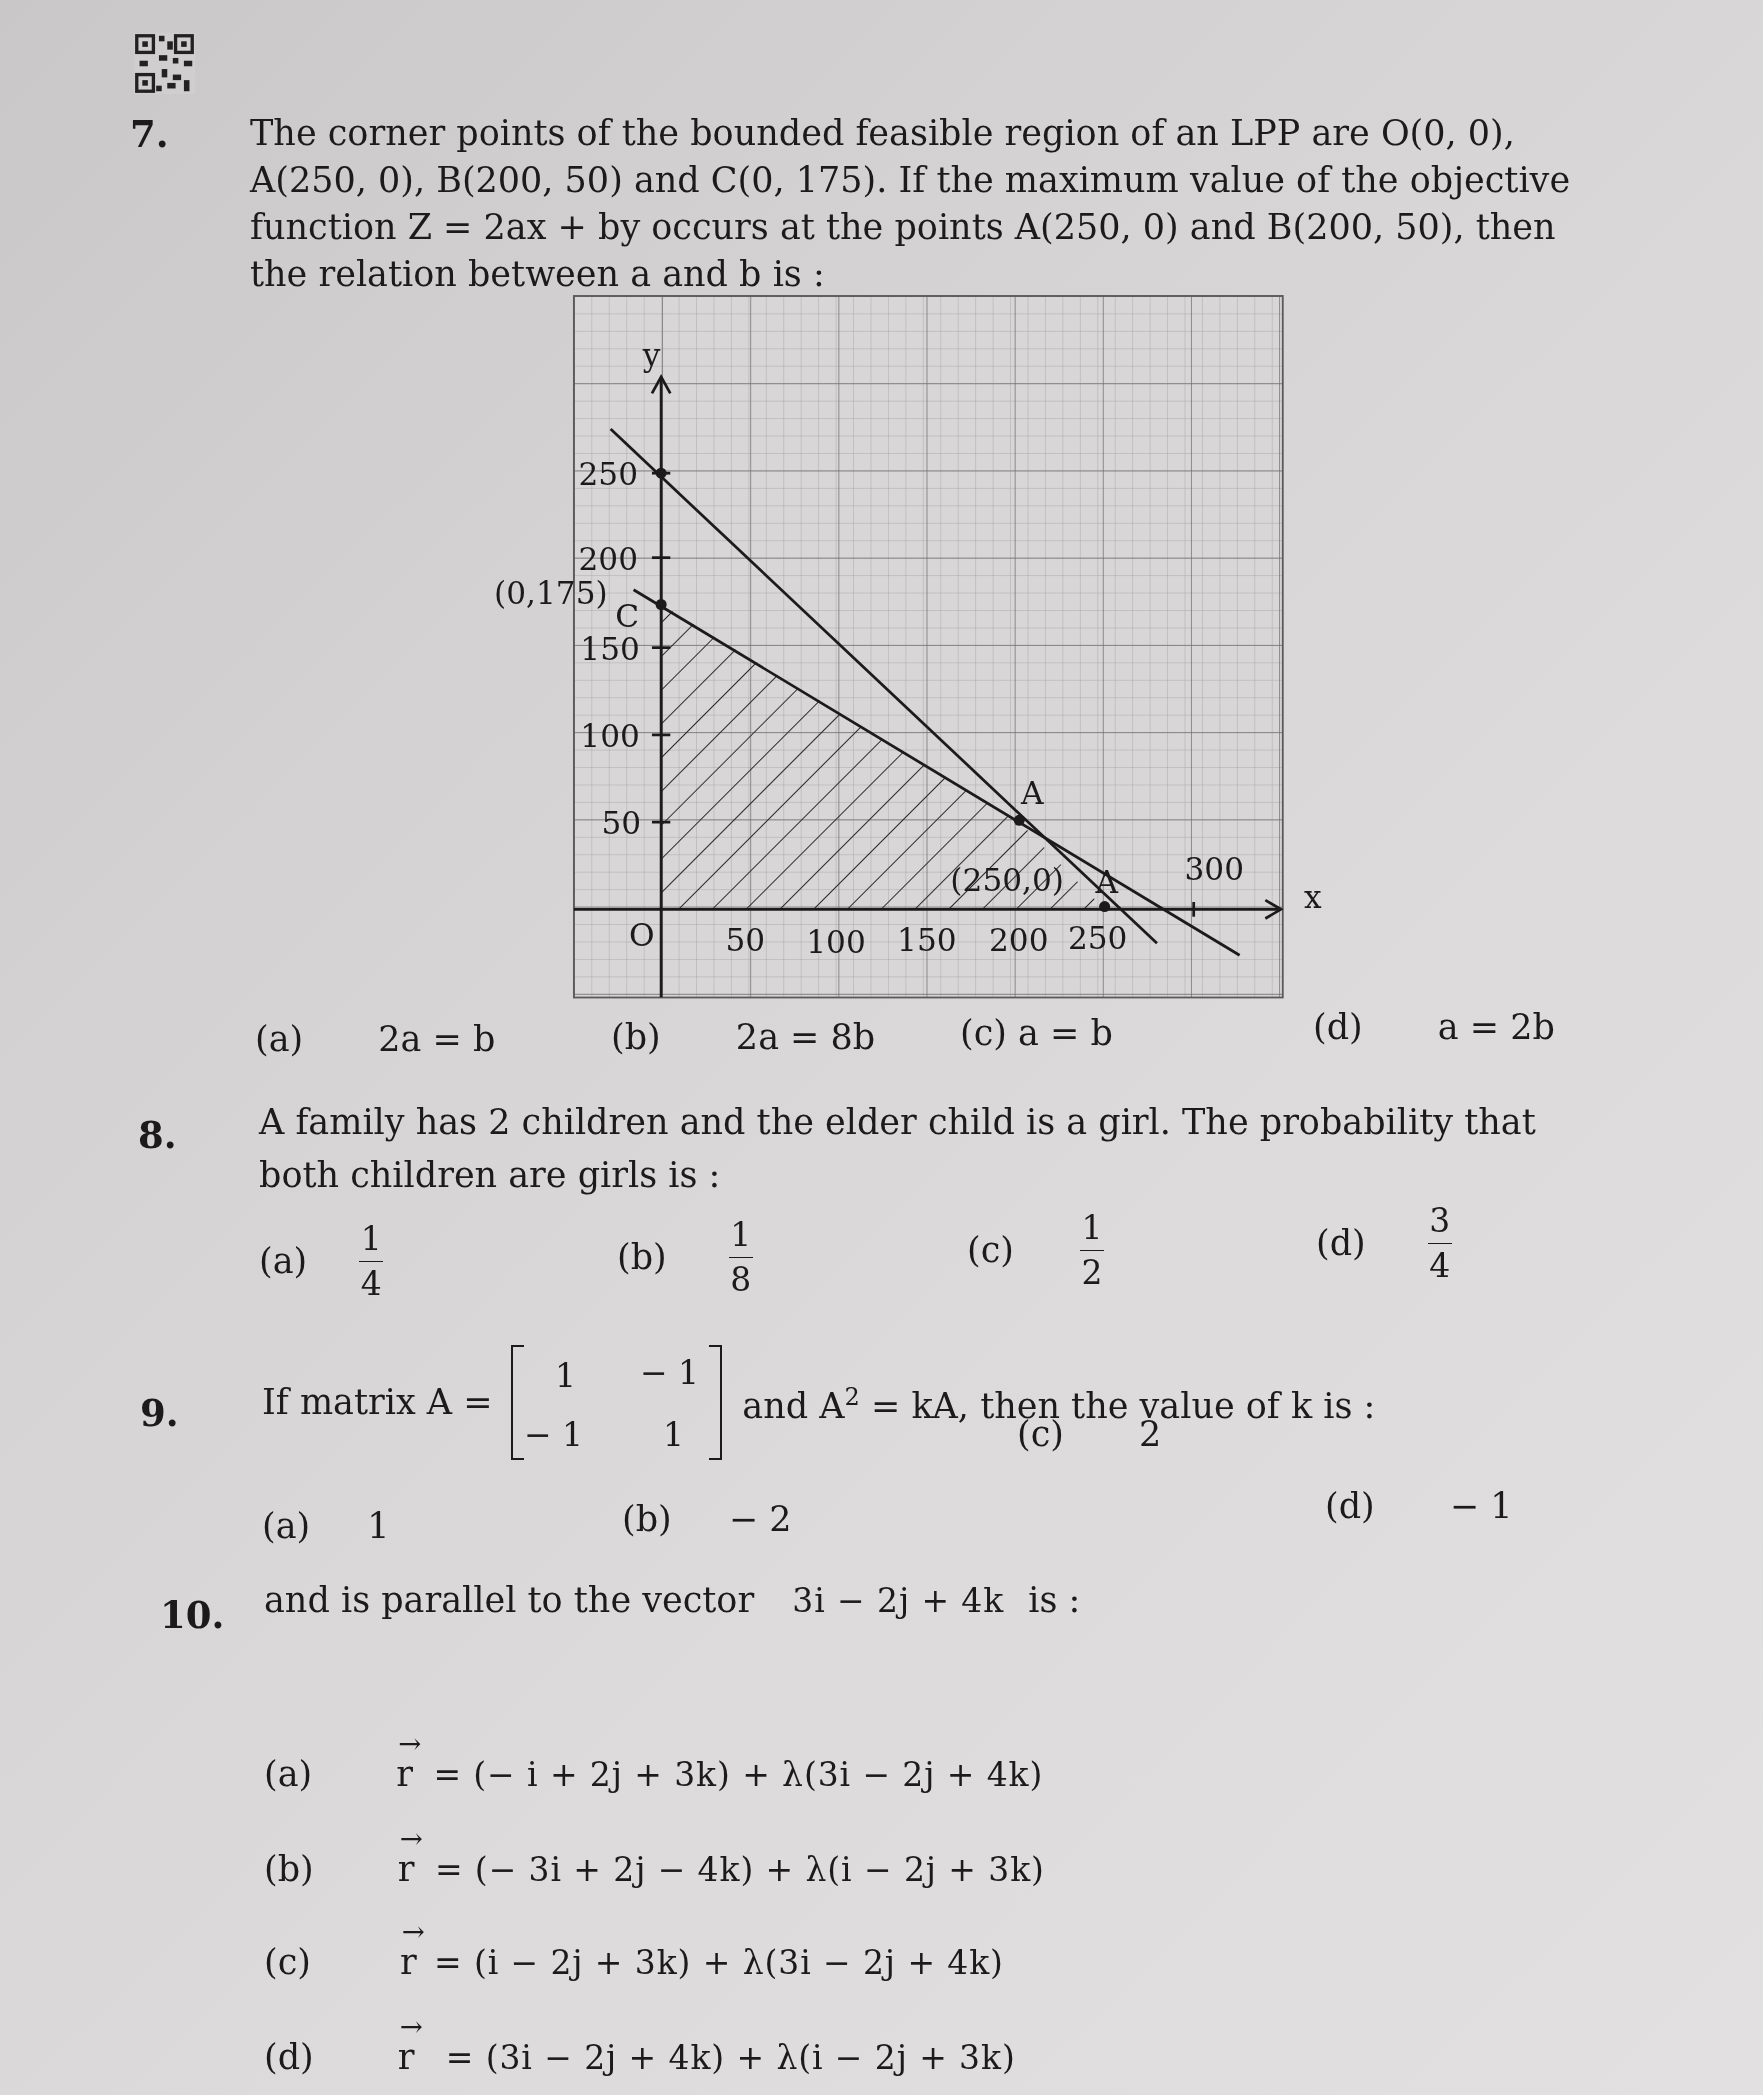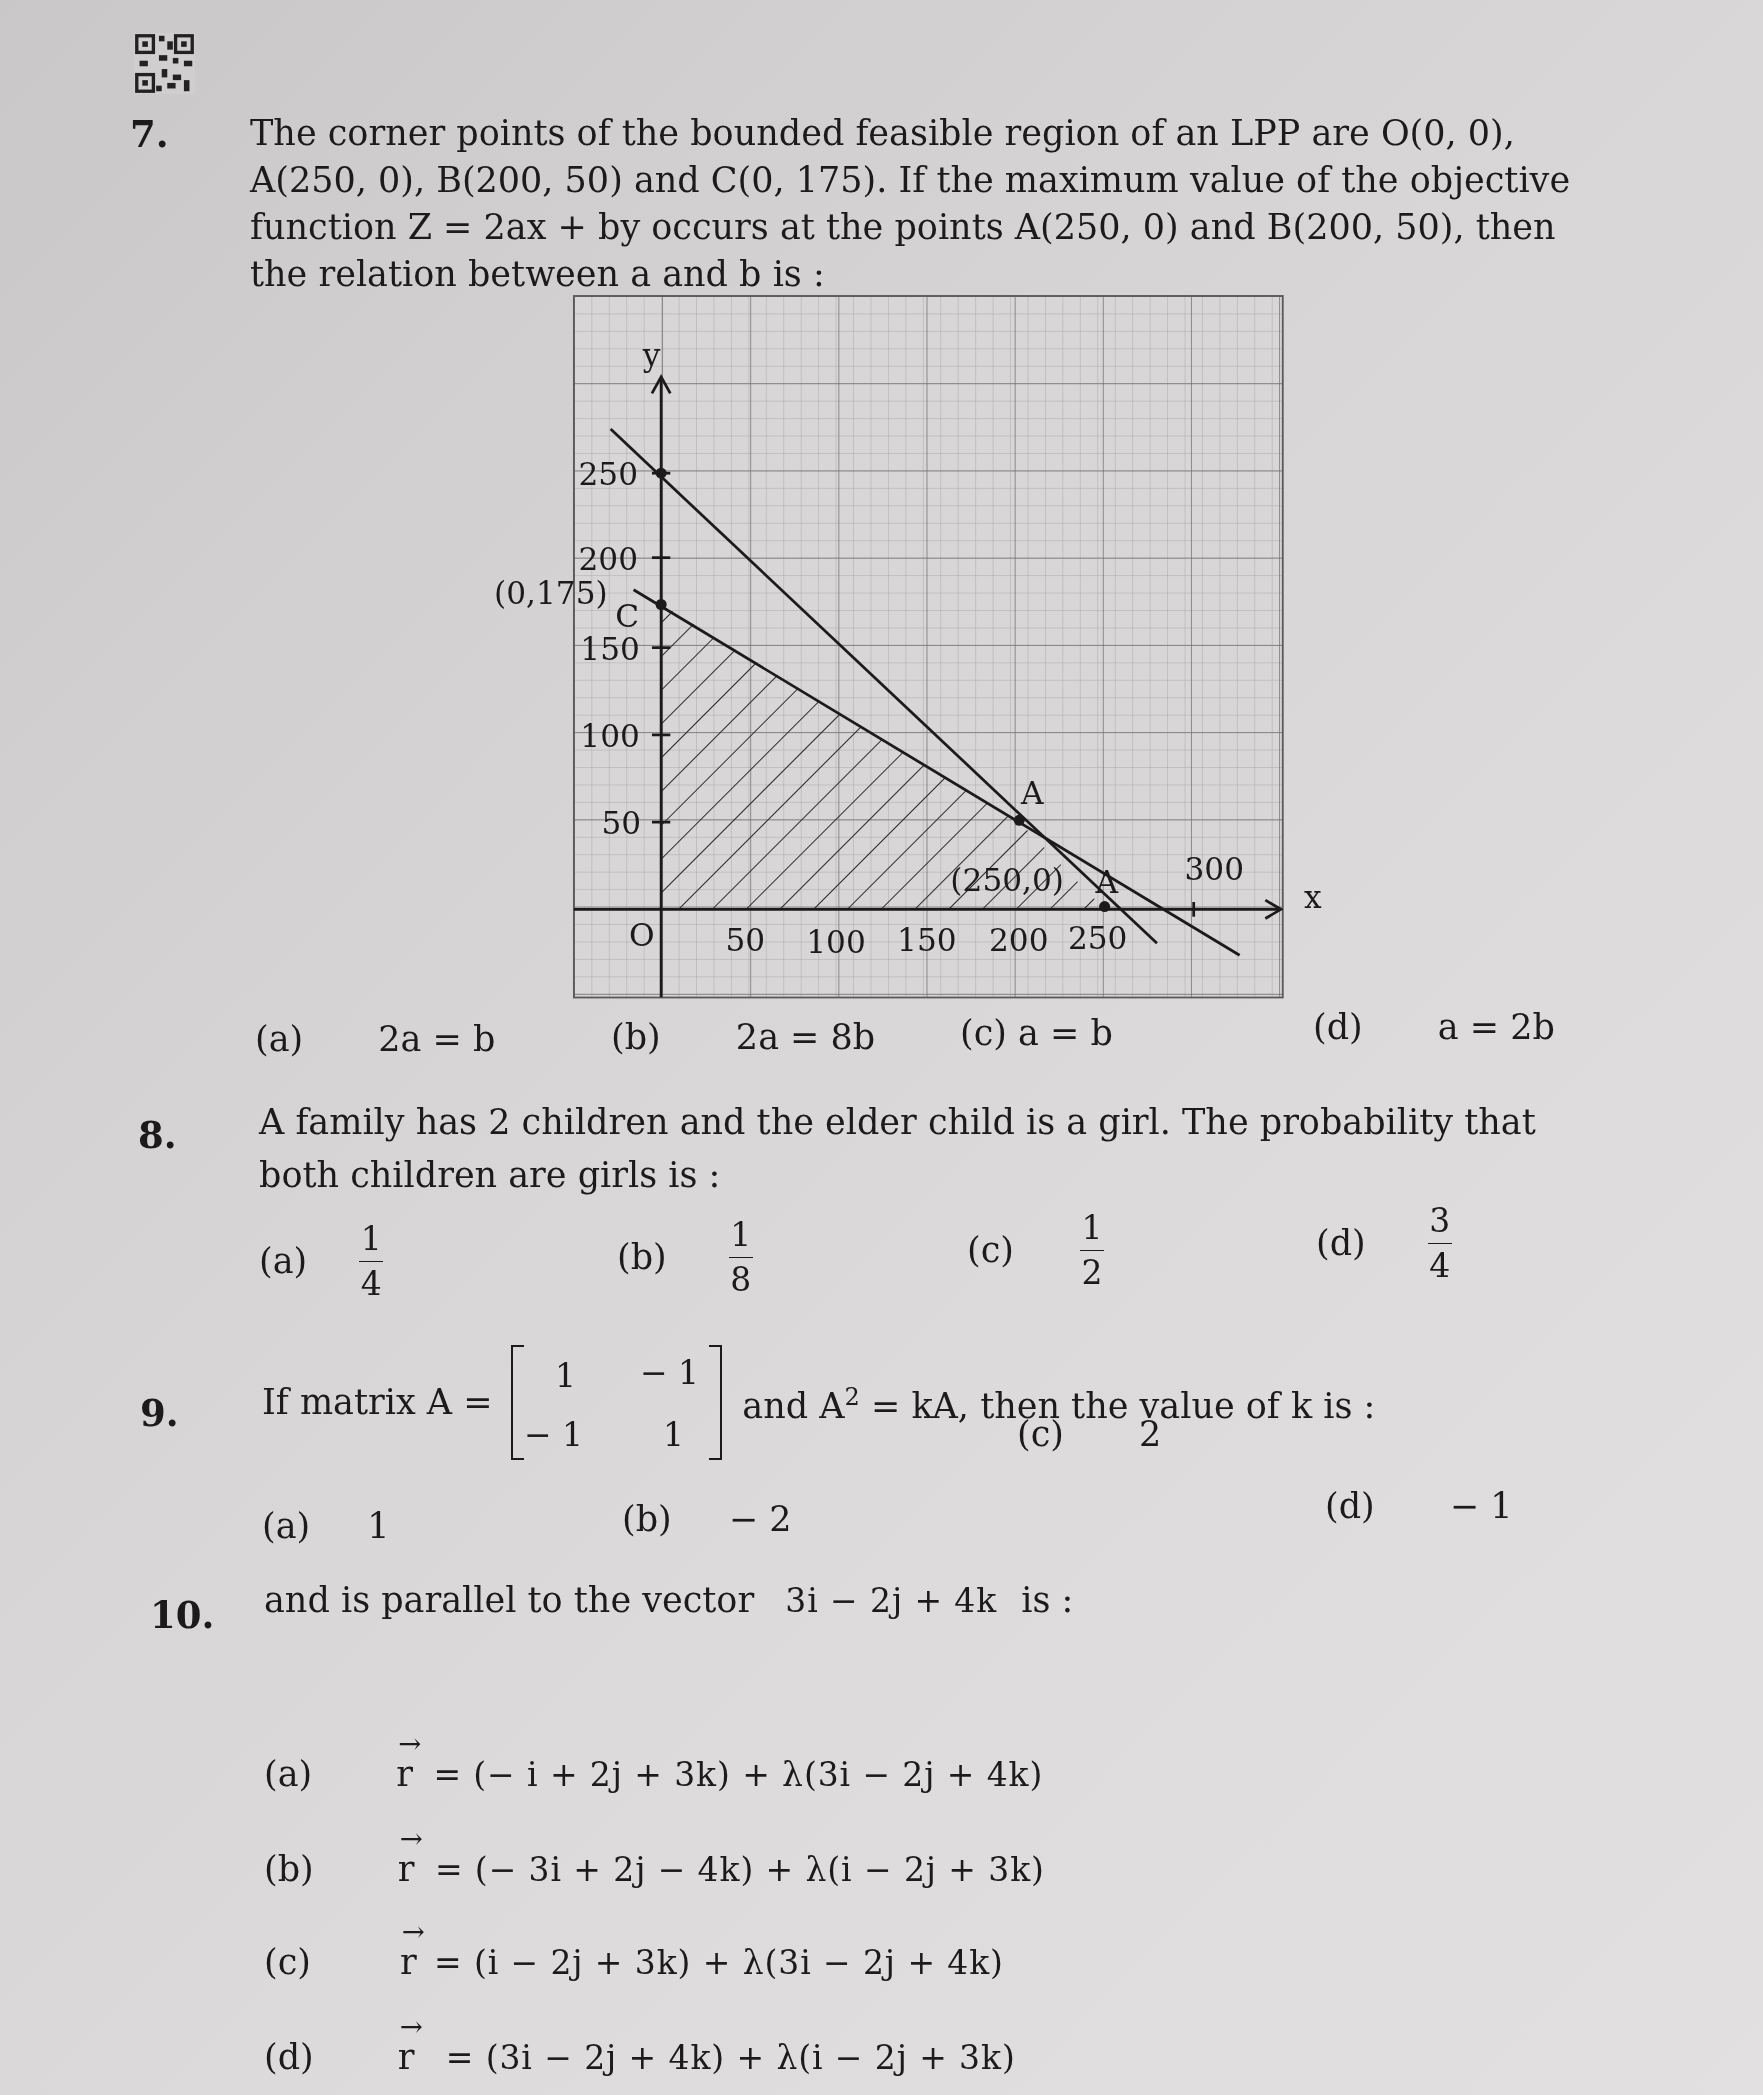--- a/index.html
+++ b/index.html
@@ -216,25 +216,25 @@
 </div>
 <div class="abs opt" style="left:973px; top:1414px;margin-left:44px;">
   <span>(c)</span>
   <span style="margin-left:64px;">2</span>
 </div>
 <div class="abs opt" style="left:1325px; top:1486px;">
   <span>(d)</span>
   <span style="margin-left:64px;">− 1</span>
 </div>
 
-<div class="abs qnum" style="left:150px; top:1593px;">10.</div>
+<div class="abs qnum" style="left:160px; top:1593px;">10.</div>
 <div class="abs qtext" style="left:264px; top:1568px; width:1359px; line-height:64px;">
   <div>
     <span>and is parallel to the vector</span>
-    <span class="eq" style="margin-left:20px;">3i − 2j + 4k</span>
+    <span class="eq" style="margin-left:27px;">3i − 2j + 4k</span>
     <span style="margin-left:13px;">is :</span>
   </div>
 </div>
 
 <div class="abs opt" style="left:264px; top:1754px;">
   <span>(a)</span>
   <span class="vec" style="margin-left:73px;"><span class="arrow">→</span>r</span>
   <span class="eq" style="margin-left:9.2px;">= (− i + 2j + 3k) + λ(3i − 2j + 4k)</span>
 </div>
 <div class="abs opt" style="left:264px; top:1849px;">

